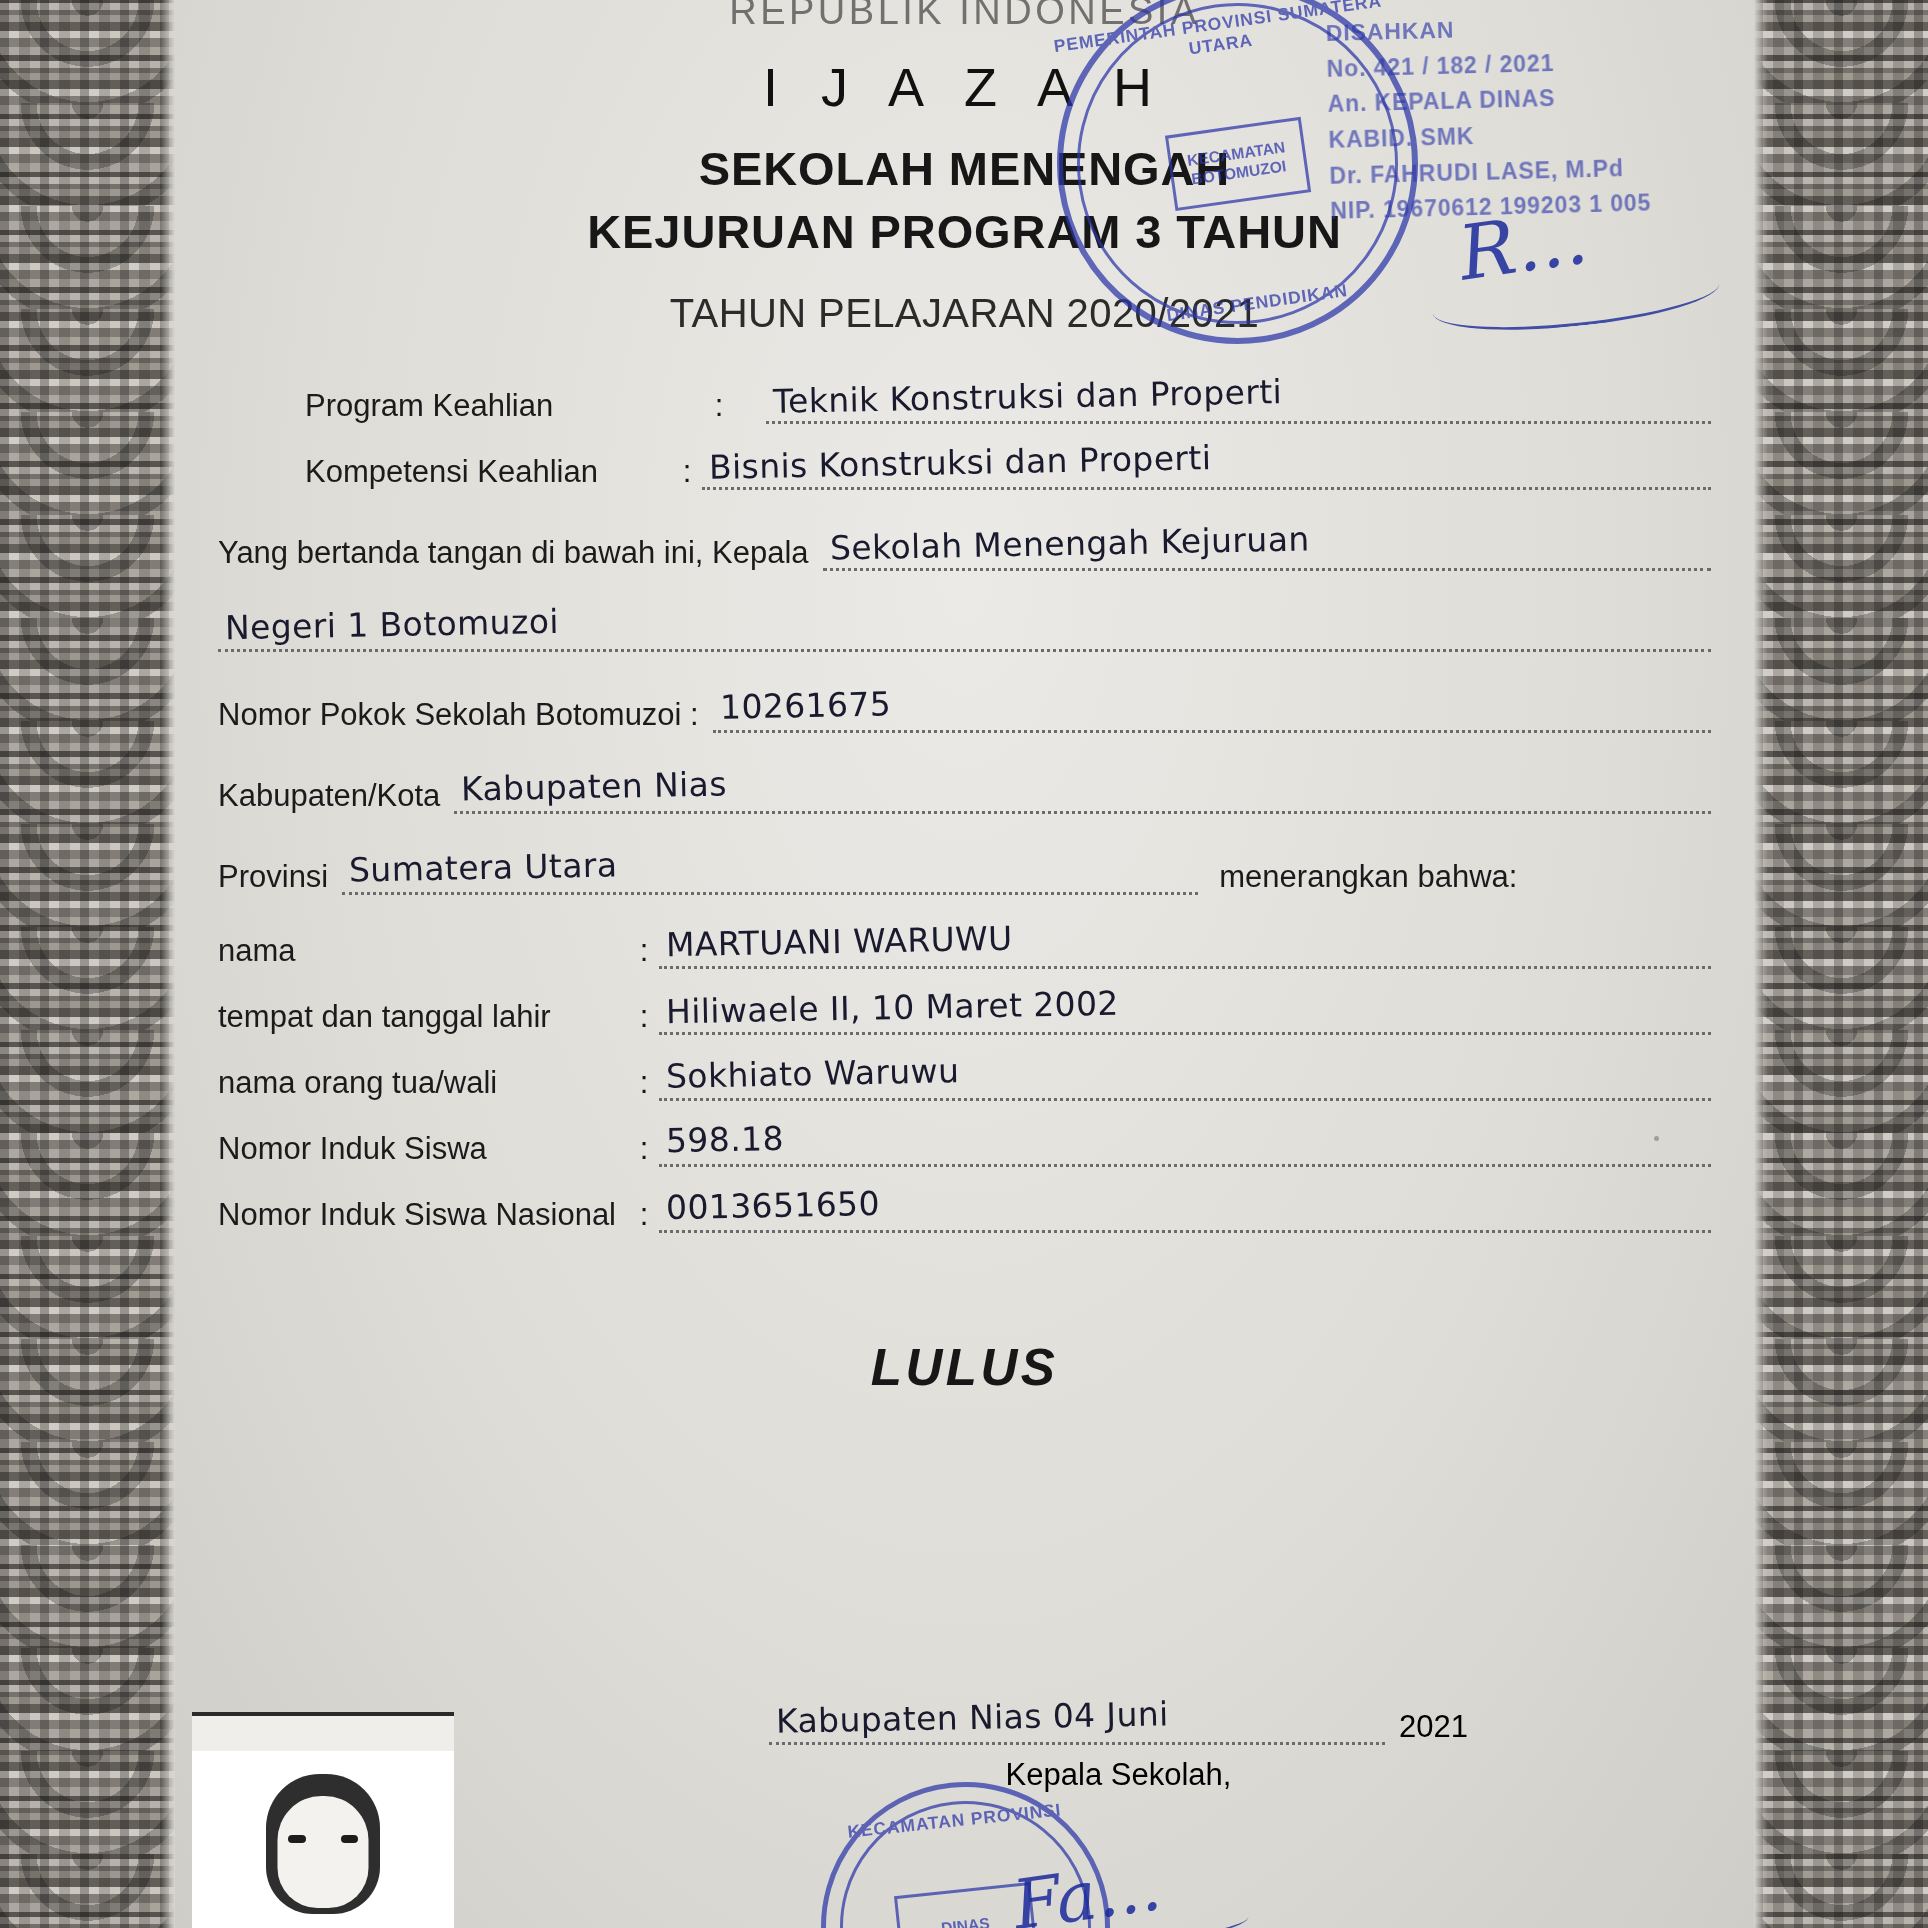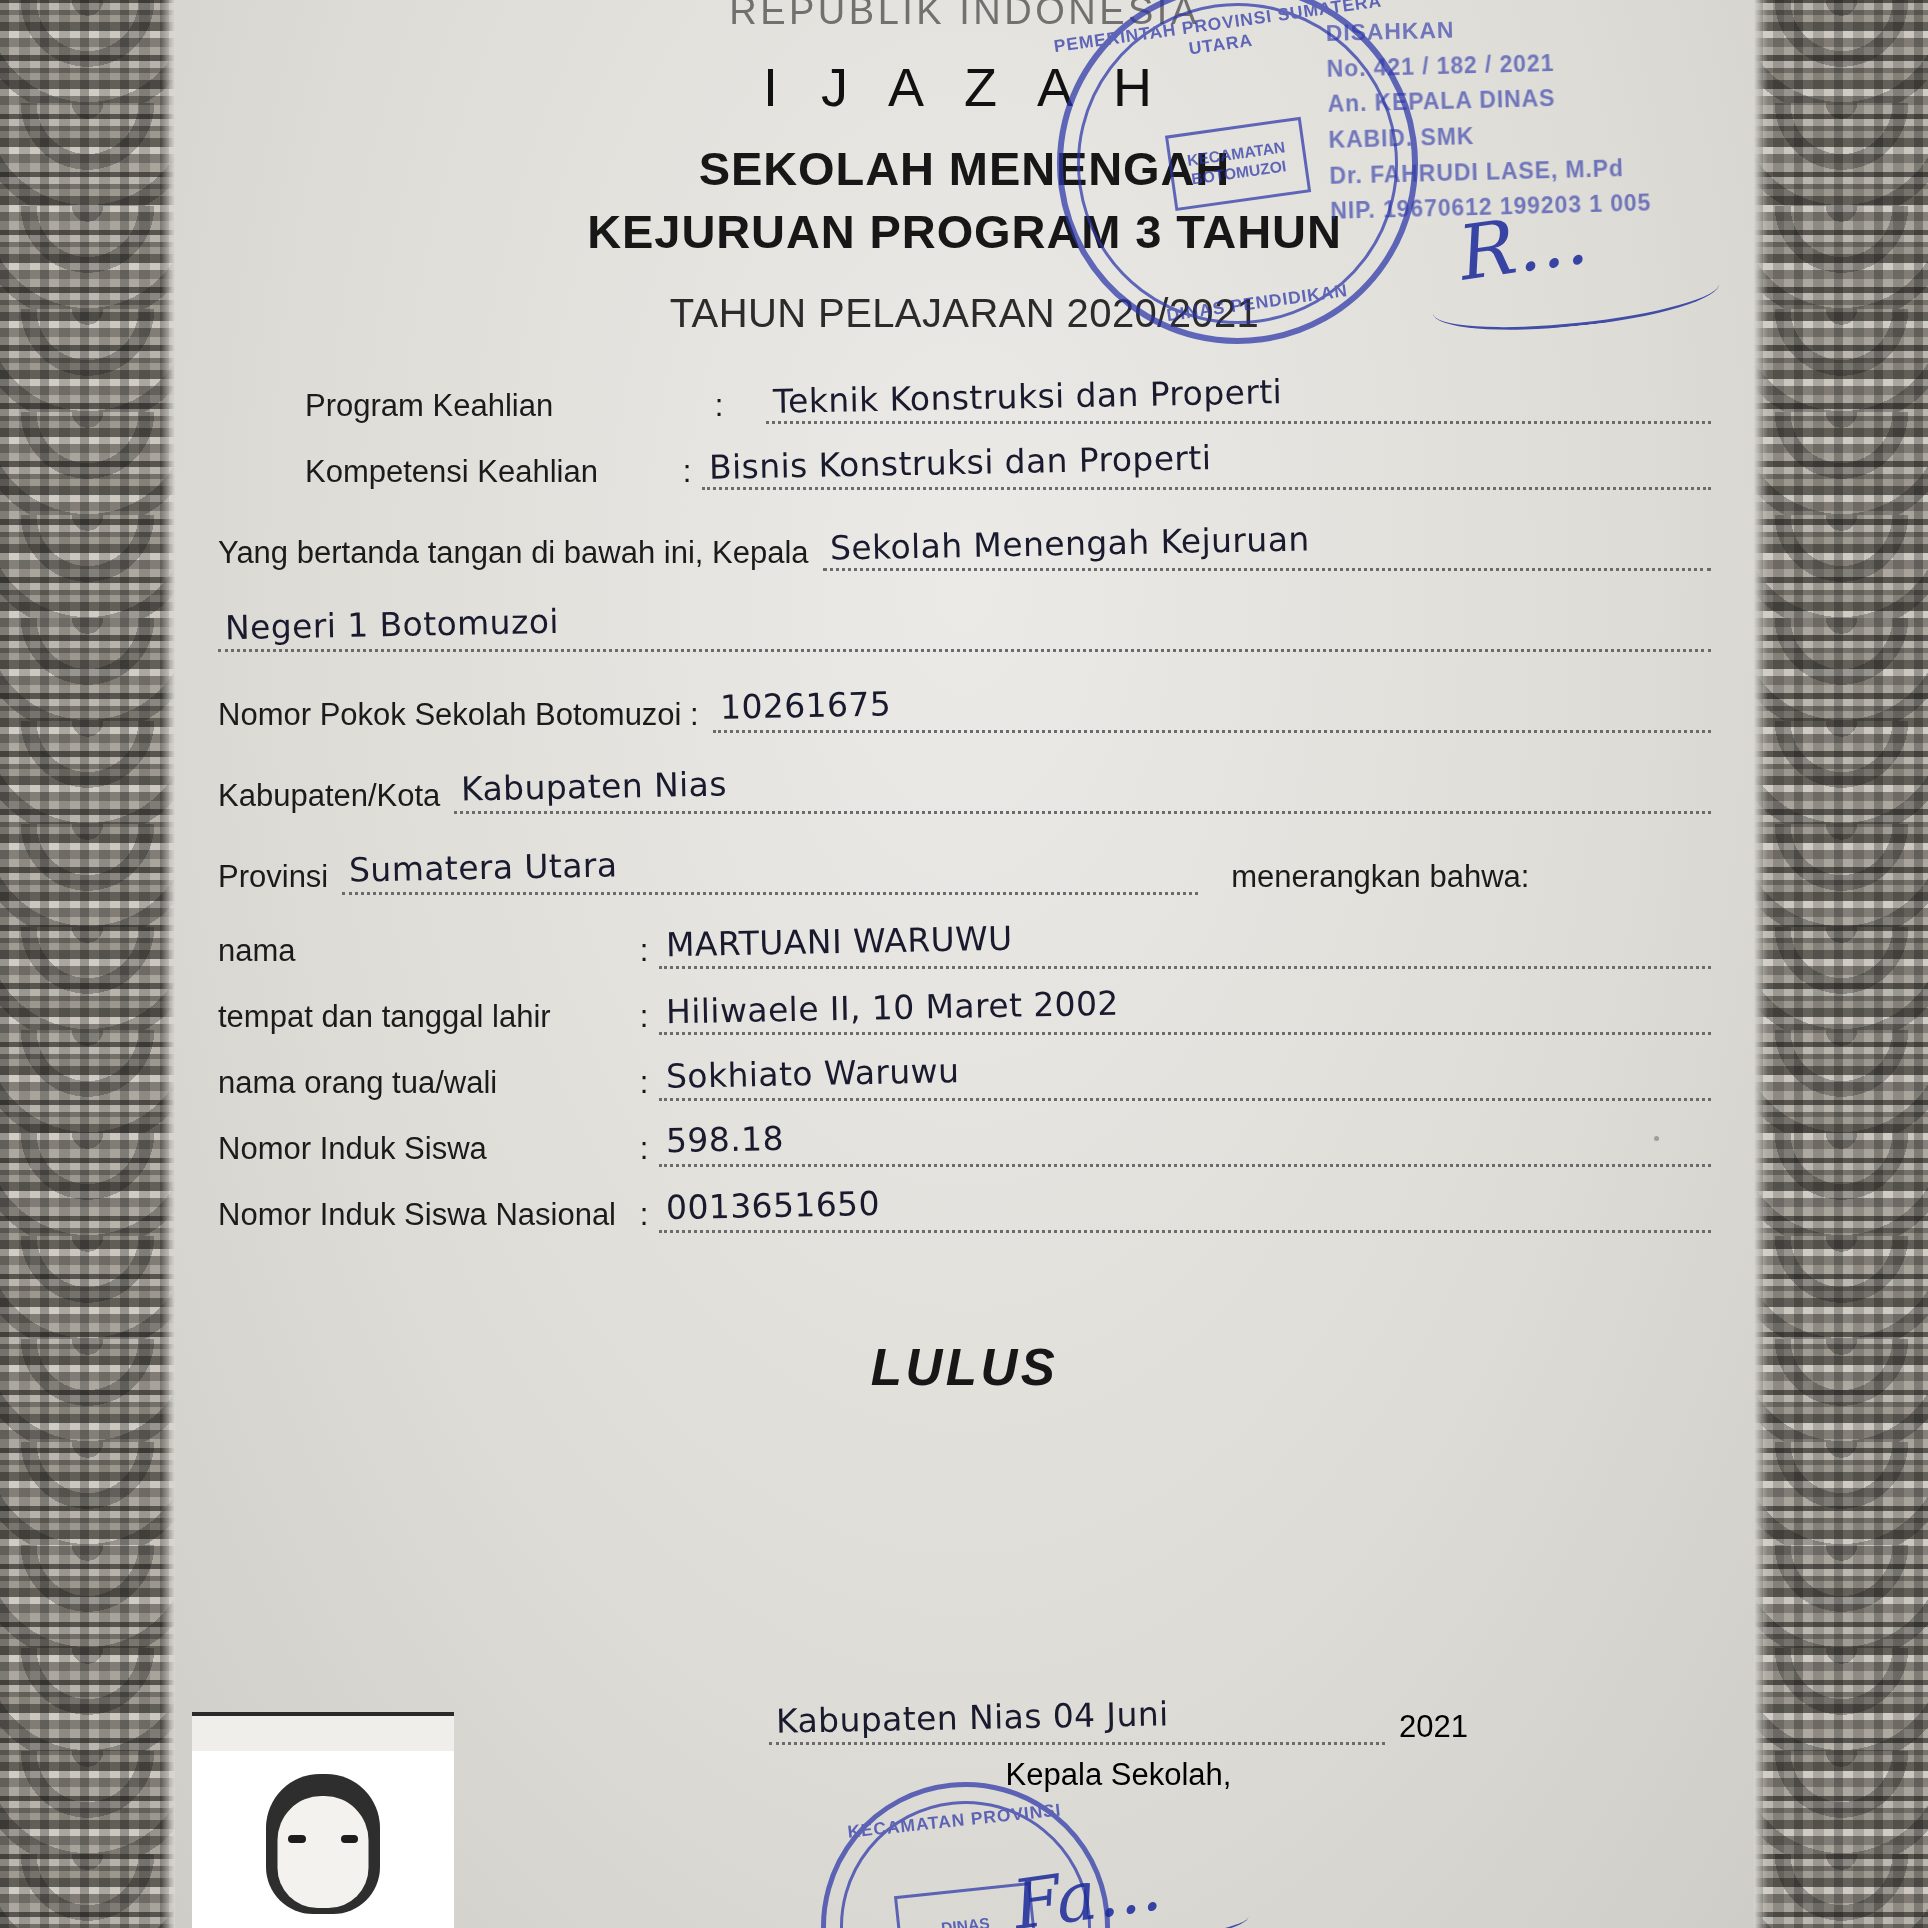--- a/index.html
+++ b/index.html
@@ -461,21 +461,21 @@
       <div class="wide-dotted" style="margin-left:14px;">
         <span class="hand">Kabupaten Nias</span>
       </div>
     </div>
 
     <div class="para-row">
       <div class="field-label">Provinsi</div>
       <div class="wide-dotted" style="margin-left:14px; max-width:856px;">
         <span class="hand">Sumatera Utara</span>
       </div>
-      <div class="field-label" style="margin-left:33px;">menerangkan bahwa:</div>
+      <div class="field-label" style="margin-left:21px;">menerangkan bahwa:</div>
     </div>
 
     <div class="biodata">
 
       <div class="field-row">
         <div class="field-label">nama</div>
         <div class="field-colon">:</div>
         <div class="dotted">
           <span class="hand">MARTUANI WARUWU</span>
         </div>

